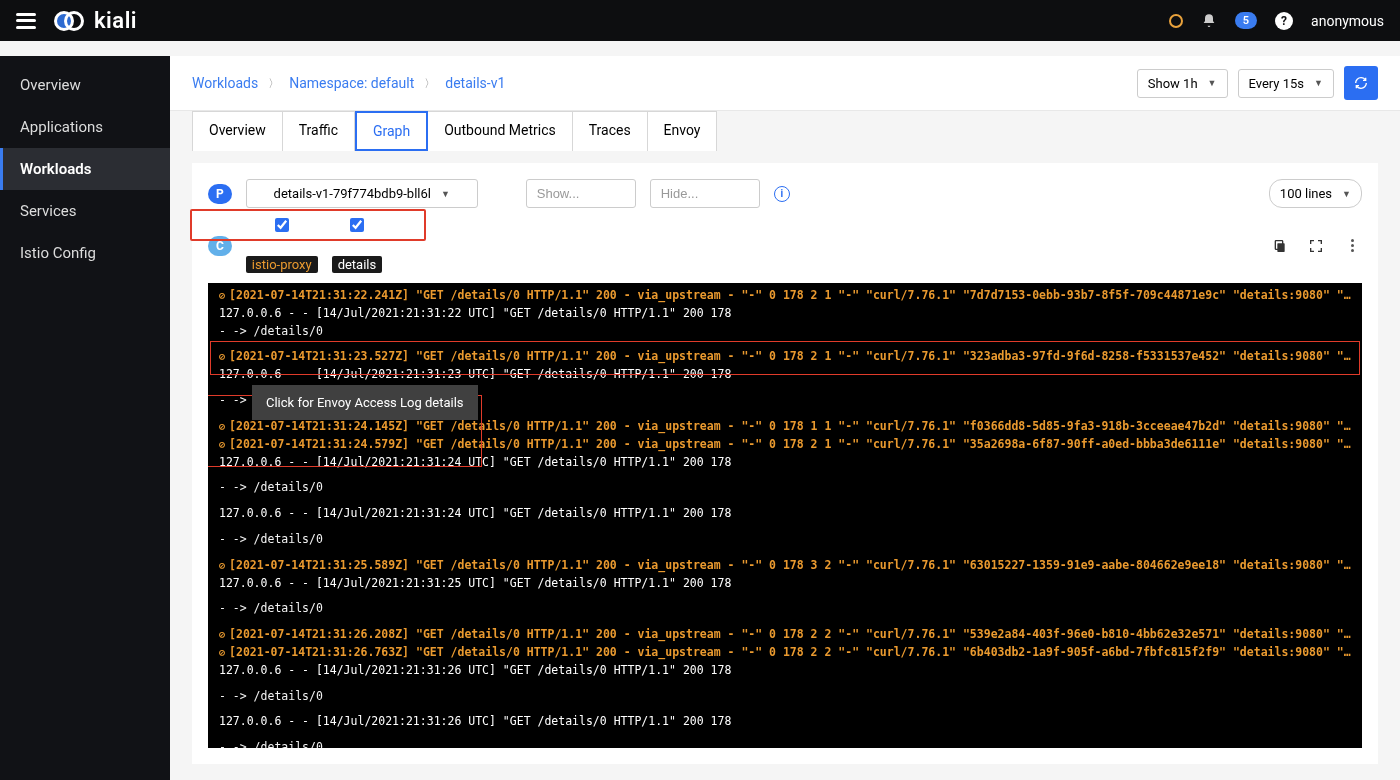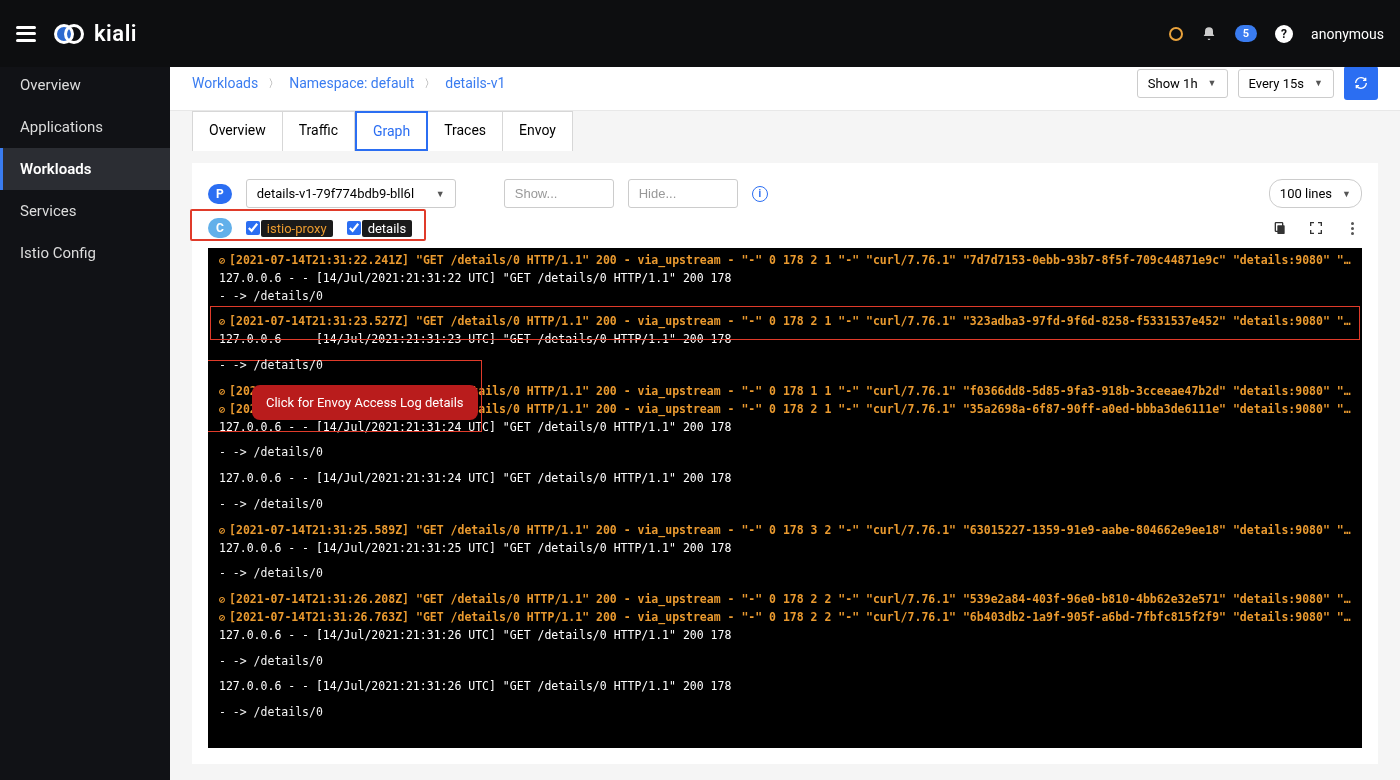--- a/index.html
+++ b/index.html
@@ -6,21 +6,21 @@
     body {
       font-family: -apple-system, BlinkMacSystemFont, "Segoe UI", Roboto, Helvetica, Arial, sans-serif;
       background: #f5f5f5;
       width: 1400px;
       height: 780px;
       overflow: hidden;
     }
     
     .topbar {
       position: fixed; top:0; left:0; right:0;
-      height: 67px;
+      height: 41px;
       background: #0d0e10;
       color: #fff;
       display: flex;
       align-items: center;
       padding: 0 16px;
       z-index: 20;
     }
     .topbar .hamburger {
       width: 20px; height: 16px; display:flex; flex-direction:column; justify-content:space-between; margin-right:18px; cursor:pointer;
     }
@@ -136,21 +136,21 @@
     .input::placeholder { color:#999; }
     .info-ring {
       width:16px; height:16px; border:1.5px solid #2b6ef2; border-radius:50%;
       color:#2b6ef2; font-size:10px; font-weight:700; line-height:14px; text-align:center;
     }
     .controls-row1 .line-select { margin-left:auto;border-radius:13px; }
     .icon-btn { width:20px; height:20px; display:flex; align-items:center; justify-content:center; cursor:pointer; color:#333; }
     .icon-btn svg { width:16px; height:16px; }
     .row2-right { margin-left:auto; display:flex; gap:16px; align-items:center; }
     .chk-label {
-      display:inline-flex; align-items:center; gap:1px; font-size:13px;
+      display:inline-flex; align-items:center; gap:24px; font-size:13px;flex-direction:column;
     }
     .chk-label input { accent-color:#2b6ef2; width:14px; height:14px; }
     .chip-dark {
       background:#1a1a1a; color:#fff; padding:1px 6px; font-size:13px; border-radius:2px;
     }
     .chip-orange {
       background:#1a1a1a; color:#ea9a2f; padding:1px 6px; font-size:13px; border-radius:2px;
     }
     .annot-red {
       border:2px solid #e03b2a;
@@ -180,25 +180,25 @@
     }
     .log-line.white { color:#fff; }
     .log-line.plain { color:#fff; opacity:.95; }
     .log-highlight-box { position:absolute; border:1.5px solid #e03b2a; left:2px; right:2px; pointer-events:none; }
     .log-viewer::-webkit-scrollbar { width:14px; }
     .log-viewer::-webkit-scrollbar-thumb { background:#444; border:3px solid #000; border-radius:7px; }
 
     
     .tooltip {
       position:absolute;
-      background:#b91c1c;
+      background:#404040;
       color:#fff;
       padding:10px 14px;
       font-size:13px;
-      border-radius:8px;
+      border-radius:0;
       z-index:40;
     }
     .kebab-dots { display:flex; flex-direction:column; gap:2px; }
     .kebab-dots span { width:3px; height:3px; background:#555; border-radius:50%; display:block; }
   </style>
 </head>
 <body>
 
 <div class="topbar">
   <div class="hamburger">
@@ -259,29 +259,30 @@
           <path d="M4 12a8 8 0 018-8 8 8 0 017 4M20 12a8 8 0 01-8 8 8 8 0 01-7-4"></path>
           <path d="M19 4v4h-4M5 20v-4h4"></path>
         </svg>
     </div>
   </div>
 
   <div class="tabs" id="tabs-row">
       <div class="tab">Overview</div>
       <div class="tab">Traffic</div>
       <div class="tab active">Graph</div>
+      <div class="tab">Outbound Metrics</div>
       <div class="tab">Traces</div>
       <div class="tab">Envoy</div>
     </div>
 
   <div class="content-card" style="position:relative;">
 
     <div class="controls-row1">
       <span class="pill">P</span>
-      <div class="select" style="width:210px; justify-content:space-between;">
+      <div class="select" style="width:232px; justify-content:center;">
         <span style="overflow:hidden;text-overflow:ellipsis;white-space:nowrap;">details-v1-79f774bdb9-bll6l</span>
         <span class="caret">▼</span>
       </div>
       <div style="width:20px"></div>
       <input class="input" placeholder="Show..." style="">
       <input class="input" placeholder="Hide..." style="">
       <div class="info-ring">i</div>
       <div class="select line-select">
         <span>100 lines</span>
         <span class="caret">▼</span>

